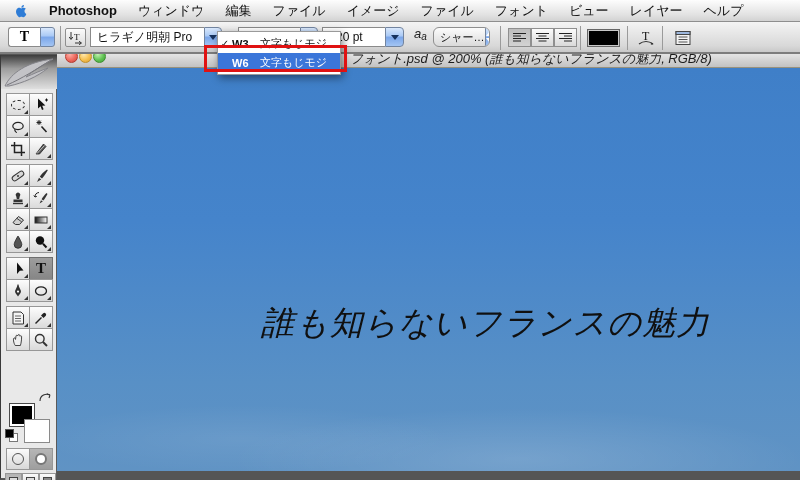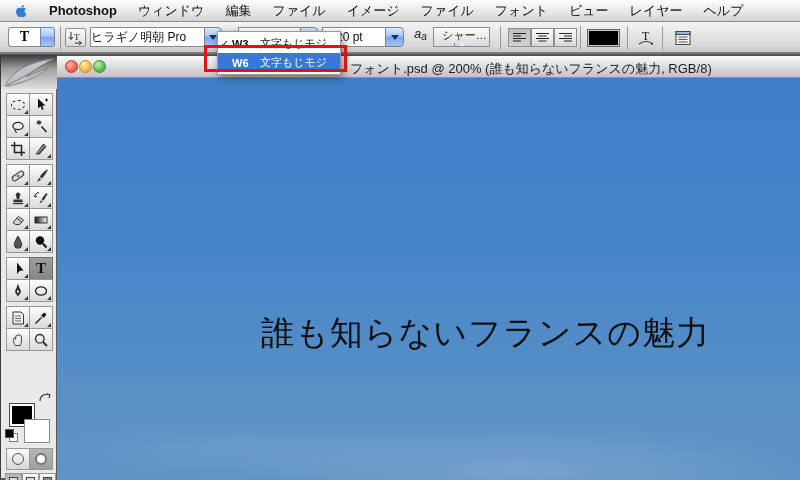--- a/index.html
+++ b/index.html
@@ -39,41 +39,41 @@
     border:1px solid #72849f; border-radius:0 3px 3px 0;
     display:flex; align-items:center; justify-content:center; }
   #orientation-btn { position:absolute; left:65px; top:6px; width:21px; height:19px;
     background:linear-gradient(#fbfbfb,#dcdcdc); border:1px solid #8f8f8f;
     border-radius:2px; display:flex; align-items:center; justify-content:center; }
   #aa-label { position:absolute; left:414px; top:4px; font-size:13px; color:#222;
     font-style:italic; }
   #aa-label .small { font-size:10px; vertical-align:-2px; }
   #aa-popup { position:absolute; left:433px; top:5px; width:57px; height:20px;
     background:linear-gradient(#fcfcfc,#dadada); border:1px solid #8f8f8f;
-    border-radius:0; display:flex; align-items:center; overflow:hidden;flex-direction:column; }
+    border-radius:6px; display:flex; align-items:center; overflow:hidden; }
   #aa-popup .val { flex:1; font-size:11px; color:#111; padding-left:6px; white-space:nowrap; }
   #aa-popup .stepper { width:15px; height:20px;
     background:linear-gradient(#d9e8fc 0%,#a9c9f5 45%,#7aa5e9 50%,#a3c5f3 100%);
     border-left:1px solid #72849f; display:flex; flex-direction:column;
     align-items:center; justify-content:center; gap:2px; }
   .tri-up { width:0; height:0; border-left:3px solid transparent;
     border-right:3px solid transparent; border-bottom:4px solid #fff; }
   .tri-dn { width:0; height:0; border-left:3px solid transparent;
     border-right:3px solid transparent; border-top:4px solid #fff; }
   .align-btn { position:absolute; top:6px; width:23px; height:19px;
     background:linear-gradient(#fbfbfb,#d9d9d9); border:1px solid #8f8f8f;
     display:flex; align-items:center; justify-content:center; }
   .align-btn.pressed { background:linear-gradient(#bdbdbd,#d3d3d3); }
   #color-swatch { position:absolute; left:587px; top:7px; width:33px; height:18px;
     background:#000; border:1px solid #666; box-shadow:0 0 0 1px #c8c8c8 inset; }
   .icon-btn { position:absolute; top:5px; height:21px; display:flex;
     align-items:center; justify-content:center; }
 
   
-  #docwindow { position:absolute; left:57px; top:56px; width:743px; height:425px; z-index:1; }
+  #docwindow { position:absolute; left:57px; top:46px; width:743px; height:425px; z-index:1;font-style:italic; }
   #titlebar { position:absolute; left:0; top:0; width:743px; height:22px;
     background:linear-gradient(#fafafa,#cfcfcf 75%,#c2c2c2);
     border-bottom:1px solid #97917d; }
   .tlight { position:absolute; top:4px; width:13px; height:13px; border-radius:50%; }
   #tl-red   { left:8px;  background:radial-gradient(circle at 35% 30%,#ffb0a8,#ee6a5e 55%,#c9453a); border:1px solid #b5382e;}
   #tl-yellow{ left:22px; background:radial-gradient(circle at 35% 30%,#ffe9b0,#f5bf4f 55%,#d89b2e); border:1px solid #c08e28;}
   #tl-green { left:36px; background:radial-gradient(circle at 35% 30%,#c4f2b2,#61c354 55%,#3f9c34); border:1px solid #3d8f31;}
   #doc-title { position:absolute; left:293px; top:4px; font-size:13px; color:#1c1c1c;
     white-space:nowrap; }
   #canvas { position:absolute; left:0; top:22px; width:743px; height:403px;
@@ -170,21 +170,21 @@
   <div class="obar-divider" style="left:60px"></div>
 
   <div id="orientation-btn">
     <svg width="16" height="14" viewBox="0 0 16 14">
       <path d="M3 1 v7 M1.2 6 L3 8.5 L4.8 6" stroke="#333" fill="none" stroke-width="1"></path>
       <text x="6" y="9" font-size="9" font-family="serif" fill="#111">T</text>
       <path d="M7 12 h6 M11 10.3 L13.5 12 L11 13.7" stroke="#333" fill="none" stroke-width="1"></path>
     </svg>
   </div>
 
-  <div class="field" style="left:90px; width:114px; ">
+  <div class="field" style="left:90px; width:114px; padding-left:6px">
     <span>ヒラギノ明朝 Pro</span>
   </div>
   <div class="aqua-arrow" style="left:204px">
     <div class="tri"></div>
   </div>
 
   <div class="field" style="left:238px; width:62px; padding-left:6px">
     <span>W3</span>
   </div>
   <div class="aqua-arrow" style="left:300px">

